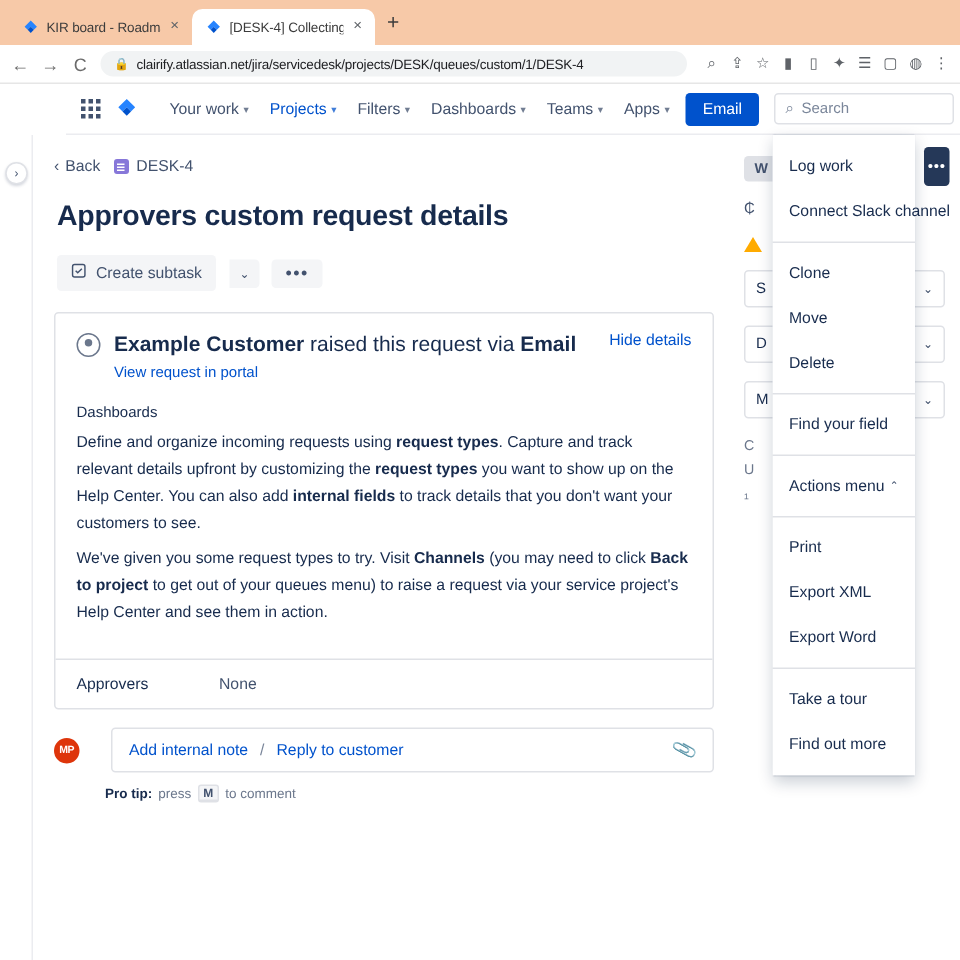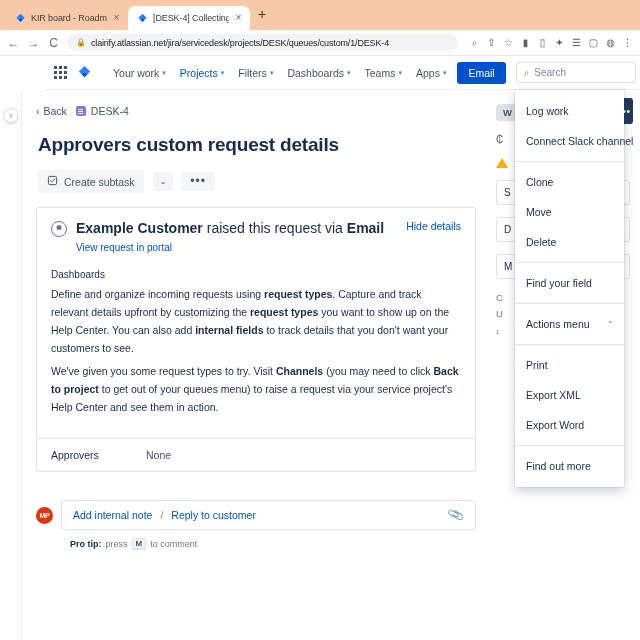--- a/index.html
+++ b/index.html
@@ -137,21 +137,21 @@
   .desc-p b { font-weight:700; }
   .sub-head { font-size:12.5px; font-weight:700; color:#172b4d; margin-top:20px; }
 
   .approvers-row {
     display:flex; align-items:center; margin:22px -14px 0 -14px;
     border-top:1px solid #dfe1e6; padding:10px 14px; font-size:10.5px;
   }
   .apr-label { width:95px; color:#172b4d; }
   .apr-value { color:#42526e; }
 
-  .comment-row { display:flex; align-items:center; gap:8px; margin-top:28px; }
+  .comment-row { display:flex; align-items:center; gap:21px; margin-top:12px; }
   .comment-box {
     flex:1 1 auto; border:1px solid #dfe1e6; border-radius:3px; height:30px;
     display:flex; align-items:center; padding:0 11px; gap:8px; background:#fff;
   }
   .cmt-link { color:#0052cc; font-size:10.5px; }
   .cmt-sep { color:#7a869a; font-size:10.5px; }
   .clip { margin-left:auto; color:#42526e; font-size:12px; transform:rotate(-20deg); }
   .protip { font-size:9px; color:#6b778c; margin:8px 0 0 34px; display:flex; align-items:center; gap:4px; }
   .protip b { font-weight:700; color:#172b4d; }
   .key {
@@ -175,21 +175,21 @@
   .side-meta { font-size:9.5px; color:#6b778c; margin-top:11px; line-height:1.7; }
 
   .more-fab {
     position:absolute; right:7px; top:8px; width:17px; height:26px; background:#253858;
     border-radius:3px; color:#fff; display:flex; align-items:center; justify-content:center;
     font-size:10px; letter-spacing:.5px; line-height:5px;
   }
 
   
   .menu {
-    position:absolute; left:515px; top:0px; width:109px; background:#fff;
+    position:absolute; left:515px; top:0px; width:95px; background:#fff;
     box-shadow:0 4px 10px rgba(9,30,66,.22), 0 0 1px rgba(9,30,66,.3);
     padding:6px 0; z-index:50;
   }
   .menu-item {
     display:flex; align-items:center; justify-content:space-between;
     padding:9px 11px; font-size:10.5px; color:#172b4d; white-space:nowrap;
   }
   .menu-sep { height:1px; background:#dfe1e6; margin:5px 0; }
   .menu-caret { font-size:7px; color:#42526e; }
 </style>
@@ -437,17 +437,20 @@
       <span>Print</span>
     </div>
     <div class="menu-item">
       <span>Export XML</span>
     </div>
     <div class="menu-item">
       <span>Export Word</span>
     </div>
     <div class="menu-sep"></div>
     <div class="menu-item">
+      <span>Take a tour</span>
+    </div>
+    <div class="menu-item">
       <span>Find out more</span>
     </div>
   </div>
 
 </div>
 
 </body></html>

